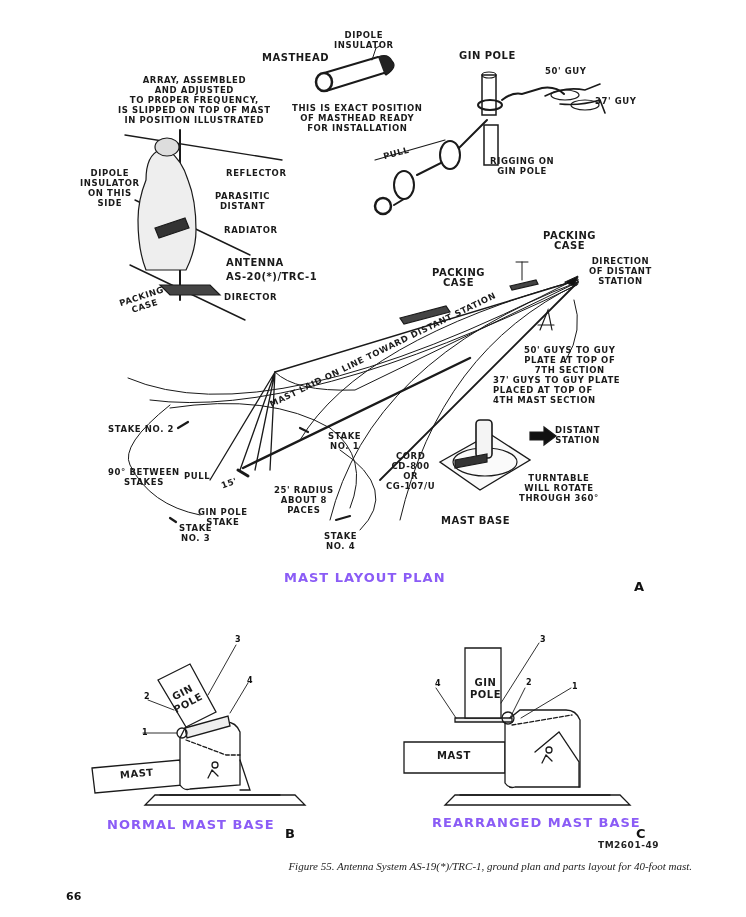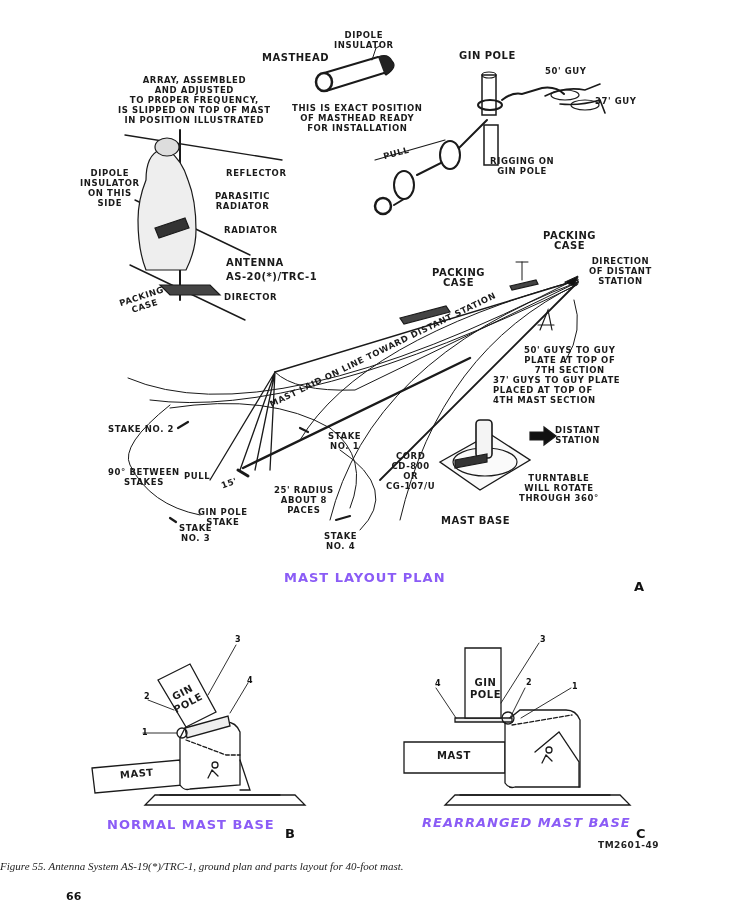--- a/index.html
+++ b/index.html
@@ -8,21 +8,21 @@
   svg.art { position:absolute; left:0; top:0; }
   .lbl { position:absolute; font-family:"DejaVu Sans", sans-serif; font-size:8.5px;
          font-weight:bold; letter-spacing:0.6px; text-align:center; line-height:10px;
          white-space:pre; color:#1a1a1a; }
   .lbl.left { text-align:left; }
   .lbl.big { font-size:10px; letter-spacing:0.5px; }
   .title { position:absolute; font-family:"DejaVu Sans", sans-serif; font-weight:bold;
            font-size:13px; letter-spacing:1px; white-space:nowrap; color:#8b5cf6; }
   .panel { position:absolute; font-family:"DejaVu Sans", sans-serif; font-weight:bold;
            font-size:13px; color:#111; }
-  .caption { position:absolute; left:0; width:692px; top:860px; text-align:left;
+  .caption { position:absolute; left:0; width:692px; top:860px; text-align:right;
              font-family:"Liberation Serif", serif; font-style:italic; font-size:11px; color:#222; }
   .tm { position:absolute; font-family:"DejaVu Sans", sans-serif; font-weight:bold; font-size:9px;
         letter-spacing:0.5px; color:#222; }
   .pageno { position:absolute; left:66px; top:890px; font-family:"DejaVu Sans", sans-serif;
             font-weight:bold; font-size:11px; color:#111; }
   .num { position:absolute; font-family:"DejaVu Sans", sans-serif; font-size:8px; font-weight:bold; }
 </style>
 </head>
 <body>
 
@@ -151,21 +151,21 @@
 <div class="lbl" style="left:595px;top:96px;">37' GUY</div>
 <div class="lbl" style="left:383px;top:148px;transform:rotate(-15deg);">PULL</div>
 <div class="lbl" style="left:490px;top:156px;">RIGGING ON
 GIN POLE</div>
 <div class="lbl" style="left:80px;top:168px;">DIPOLE
 INSULATOR
 ON THIS
 SIDE</div>
 <div class="lbl" style="left:226px;top:168px;">REFLECTOR</div>
 <div class="lbl" style="left:215px;top:191px;">PARASITIC
-RADIATOR</div>
+DISTANT</div>
 <div class="lbl" style="left:224px;top:225px;">RADIATOR</div>
 <div class="lbl big left" style="left:226px;top:256px;line-height:14px;">ANTENNA
 AS-20(*)/TRC-1</div>
 <div class="lbl" style="left:224px;top:292px;">DIRECTOR</div>
 <div class="lbl" style="left:120px;top:291px;transform:rotate(-18deg);">PACKING
 CASE</div>
 <div class="lbl big" style="left:432px;top:268px;">PACKING
 CASE</div>
 <div class="lbl big" style="left:543px;top:231px;">PACKING
 CASE</div>
@@ -219,18 +219,18 @@
 <div class="title" style="left:107px;top:817px;">NORMAL MAST BASE</div>
 <div class="panel" style="left:285px;top:826px;">B</div>
 
 <div class="lbl big" style="left:470px;top:677px;line-height:12px;">GIN
 POLE</div>
 <div class="lbl big" style="left:437px;top:751px;">MAST</div>
 <div class="num" style="left:572px;top:682px;">1</div>
 <div class="num" style="left:526px;top:678px;">2</div>
 <div class="num" style="left:540px;top:635px;">3</div>
 <div class="num" style="left:435px;top:679px;">4</div>
-<div class="title" style="left:422px;top:815px;font-style:italic;">REARRANGED MAST BASE</div>
+<div class="title" style="left:432px;top:815px;">REARRANGED MAST BASE</div>
 <div class="panel" style="left:636px;top:826px;">C</div>
 
 <div class="tm" style="left:598px;top:840px;">TM2601-49</div>
 <div class="caption">Figure 55.  Antenna System AS-19(*)/TRC-1, ground plan and parts layout for 40-foot mast.</div>
 <div class="pageno">66</div>
 
 </body></html>

